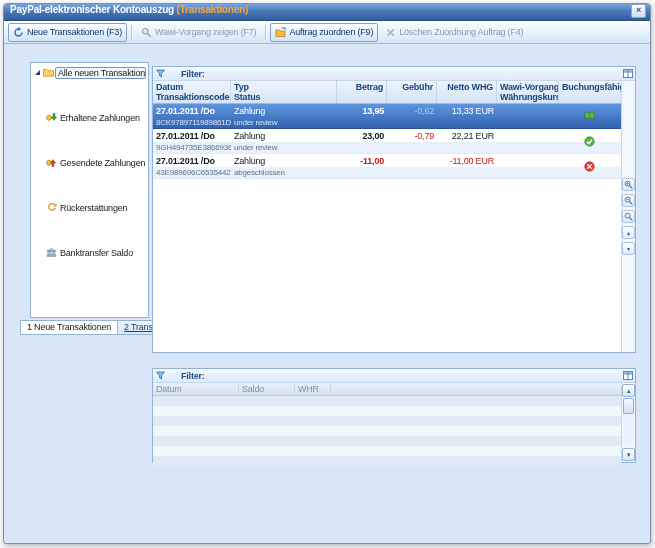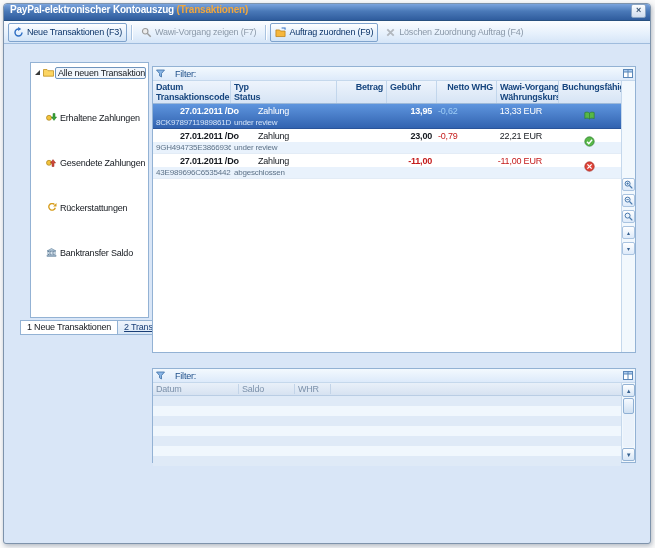--- a/index.html
+++ b/index.html
@@ -66,23 +66,23 @@
     color:#1a3f77;text-decoration:underline;
   }
   
   .grid{
     position:absolute;background:#fff;border:1px solid #93b2d4;
     display:flex;flex-direction:column;box-sizing:border-box;
   }
   .main-grid{left:148px;top:62px;width:484px;height:287px;}
   .saldo-grid{left:148px;top:364px;width:484px;height:95px;}
   .filterband{
-    height:13px;flex:none;display:flex;align-items:center;gap:10px;padding:0 2px 0 3px;
+    height:13px;flex:none;display:flex;align-items:center;gap:16px;padding:0 2px 0 3px;
     background:linear-gradient(#f3f9fe,#ddeafa);border-bottom:1px solid #c5d8ec;
-    color:#1d4e89;font-weight:normal;
+    color:#1d4e89;font-weight:bold;
   }
   .filterband .spacer{flex:1;}
   .gridbody{flex:1;display:flex;min-height:0;border-radius:21px;}
   .gridcols{flex:1;display:flex;flex-direction:column;min-width:0;}
   
   .sidestrip{
     width:13px;flex:none;border-left:1px solid #c5d8ec;background:#f2f8fd;
     display:flex;flex-direction:column;align-items:center;
   }
   .sidestrip.centered{justify-content:center;gap:3px;}
@@ -103,27 +103,27 @@
   }
   
   .ghead{
     display:flex;flex:none;
     background:linear-gradient(#eef4fc,#d6e4f5);border-bottom:1px solid #9db9d9;
     color:#16457e;font-weight:bold;
   }
   .gcol{padding:1px 3px;border-right:1px solid #c2d6ec;box-sizing:border-box;white-space:nowrap;overflow:hidden;}
   .gcol div{line-height:10px;}
   .c1{width:78px;} .c2{width:106px;} .c3{width:50px;text-align:right;}
-  .c4{width:50px;} .c5{width:60px;text-align:right;}
+  .c4{width:50px;text-align:right;} .c5{width:60px;text-align:right;}
   .c6{width:62px;} .c7{flex:1;min-width:0;}
   .rec{position:relative;border-bottom:1px solid #e3ecf6;cursor:default;}
   .rl{display:flex;align-items:center;}
   .rl1{height:13px;} .rl2{height:11px;}
   .cell{padding:0 3px;box-sizing:border-box;white-space:nowrap;overflow:hidden;}
-  .b{font-weight:bold;margin-left:24px;}
+  .b{font-weight:bold;}
   .code{font-size:8px;color:#5d7288;}
   .neg{color:#c41a1a;}
   .rec.alt .rl2{background:#e9f2fc;}
   .rec.selected{background:linear-gradient(#5e95de,#3263b0);border-bottom:1px solid #2a5499;}
   .rec.selected .cell{color:#ffffff;}
   .rec.selected .code{color:#d3e3f8;}
   .rec.selected .fee{color:#9ecdf6;}
   .status-icon{position:absolute;right:26px;top:7px;}
   .gridfill{flex:1;background:#fff;}
   

